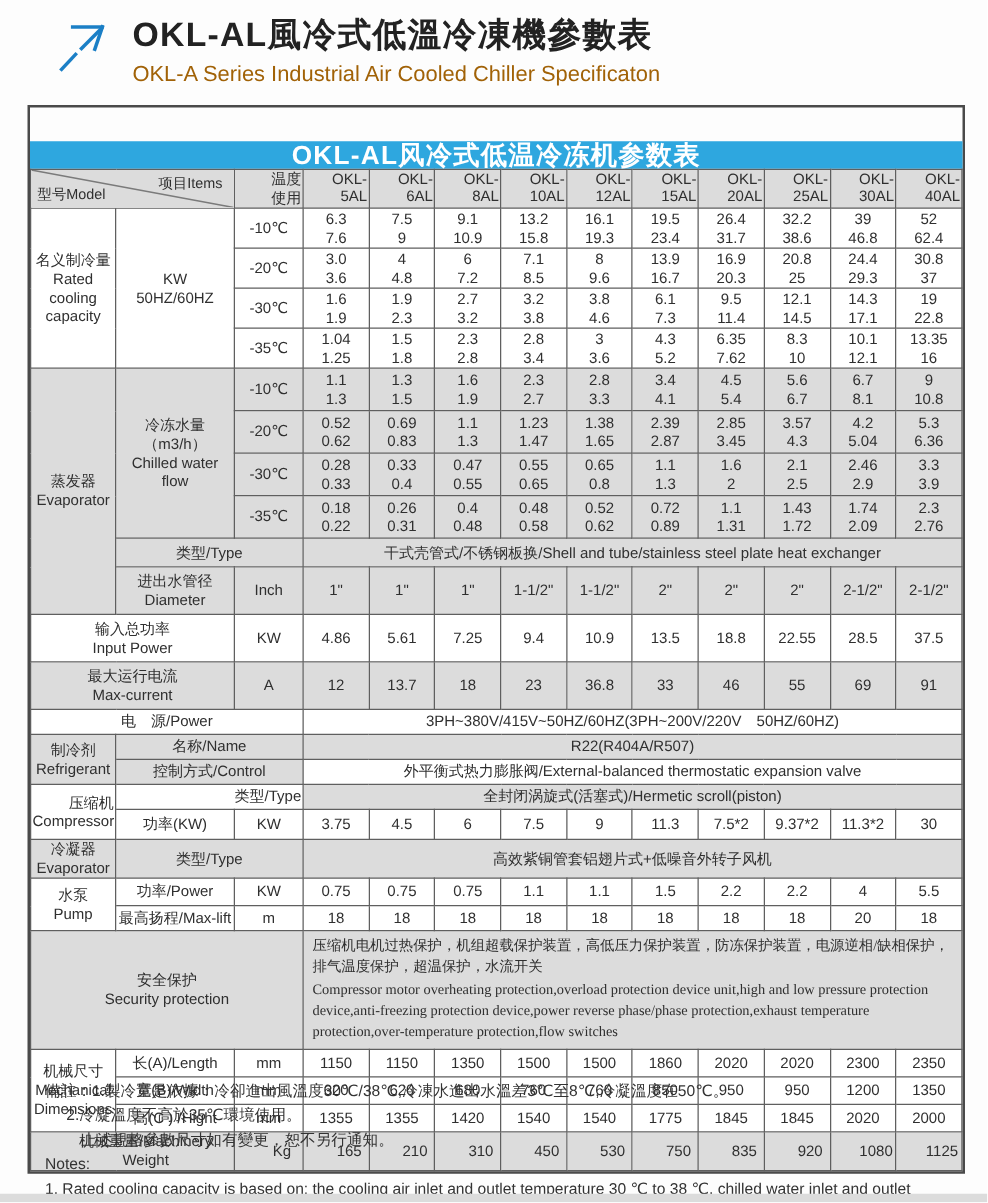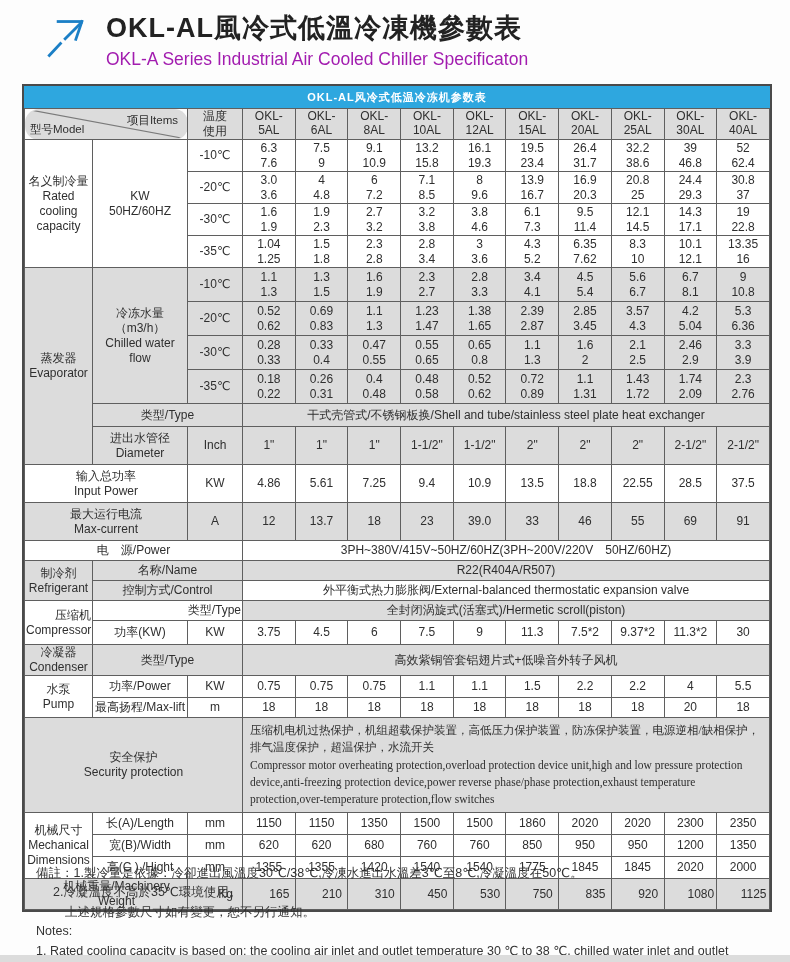--- a/index.html
+++ b/index.html
@@ -4,52 +4,52 @@
 <style>
   html,body{margin:0;padding:0;background:#fff;}
   body{font-family:"Liberation Sans","DejaVu Sans",sans-serif;color:#2f2f2f;}
   .sheet{position:relative;width:790px;height:962px;background:#fdfdfd;overflow:hidden;}
 
   
   .pg-head{position:absolute;left:36px;top:8px;display:flex;align-items:flex-start;}
   .logo{width:62px;height:56px;margin-right:8px;}
   .titles{padding-top:2px;}
   .t-zh{font-size:27px;font-weight:bold;letter-spacing:1px;color:#222;}
-  .t-en{font-size:17.5px;color:#a21caf;margin-top:3px;}
+  .t-en{font-size:17.5px;color:#a16207;margin-top:3px;}
 
   
   .tbl-wrap{position:absolute;left:22px;top:84px;width:746px;border:2px solid #4a4a4a;}
-  .bluebar{height:22px;background:#2ea7df;color:#fff;font-size:11px;font-weight:bold;
-           display:flex;align-items:center;justify-content:center;letter-spacing:1px;}
+  .bluebar{height:22px;background:#2ea7df;color:#fff;font-size:21px;font-weight:bold;
+           display:flex;align-items:center;justify-content:center;letter-spacing:1px;margin-top:27px;}
   table{border-collapse:collapse;table-layout:fixed;width:100%;}
   td{border:1px solid #5f5f5f;text-align:center;font-size:12px;padding:0 1px;
      vertical-align:middle;line-height:1.25;background:#fff;overflow:hidden;}
   tr.g > td{background:#dcdcdc;}
   td.ow{background:#fff !important;text-align:right;}
   td.og{background:#dcdcdc !important;}
   .pre{white-space:pre-line;}
   .val div{line-height:15px;}
   .left{text-align:left;padding:4px 7px;font-family:Liberation Serif, serif;}
   .sec-txt{font-size:11.5px;line-height:1.5;}
-  .r-head td{height:24px;}
+  .r-head td{height:24px;text-align:right;}
   .r-cool td{height:31px;}
   .r-evap td{height:33px;}
   .r-type td{height:22px;}
   .r-diam td{height:37px;}
   .r-ipow td{height:37px;}
   .r-maxc td{height:37px;}
   .r-thin td{height:19px;}
   .r-cpow td{height:23px;}
   .r-cond td{height:30px;}
   .r-pump td{height:21px;}
   .r-sec td{height:80px;}
   .r-mech td{height:21px;}
   .r-wt td{height:20px;padding-left:22px;}
 
-  .diag{position:relative;border-radius:14px;}
+  .diag{position:relative;}
   .diag svg{position:absolute;left:0;top:0;width:100%;height:100%;}
   .dm{position:absolute;left:5px;bottom:3px;font-size:11.5px;}
   .di{position:absolute;right:9px;top:4px;font-size:11.5px;}
   .mod{font-size:12px;line-height:1.15;}
 
   
   .notes{position:absolute;left:25px;top:864px;width:742px;font-size:12.5px;line-height:1.55;color:#333;}
   .n1{padding-left:11px;}
   .n2{padding-left:28px;}
   .n3{padding-left:40px;}
@@ -539,21 +539,21 @@
       </tr>
 
       <tr class="g r-maxc">
         <td class="pre" colspan="2">最大运行电流
 Max-current</td>
         <td>A</td>
         <td>12</td>
             <td>13.7</td>
             <td>18</td>
             <td>23</td>
-            <td>39.0</td>
+            <td>36.8</td>
             <td>33</td>
             <td>46</td>
             <td>55</td>
             <td>69</td>
             <td>91</td>
       </tr>
 
       <tr class="w r-thin">
         <td colspan="3">电　源/Power</td>
         <td colspan="10">3PH~380V/415V~50HZ/60HZ(3PH~200V/220V　50HZ/60HZ)</td>
@@ -586,21 +586,21 @@
             <td>9</td>
             <td>11.3</td>
             <td>7.5*2</td>
             <td>9.37*2</td>
             <td>11.3*2</td>
             <td>30</td>
       </tr>
 
       <tr class="g r-cond">
         <td class="pre">冷凝器
-Condenser</td>
+Evaporator</td>
         <td colspan="2">类型/Type</td>
         <td colspan="10">高效紫铜管套铝翅片式+低噪音外转子风机</td>
       </tr>
 
       <tr class="w r-pump">
         <td class="pre" rowspan="2">水泵
 Pump</td>
         <td>功率/Power</td>
         <td>KW</td>
         <td>0.75</td>

